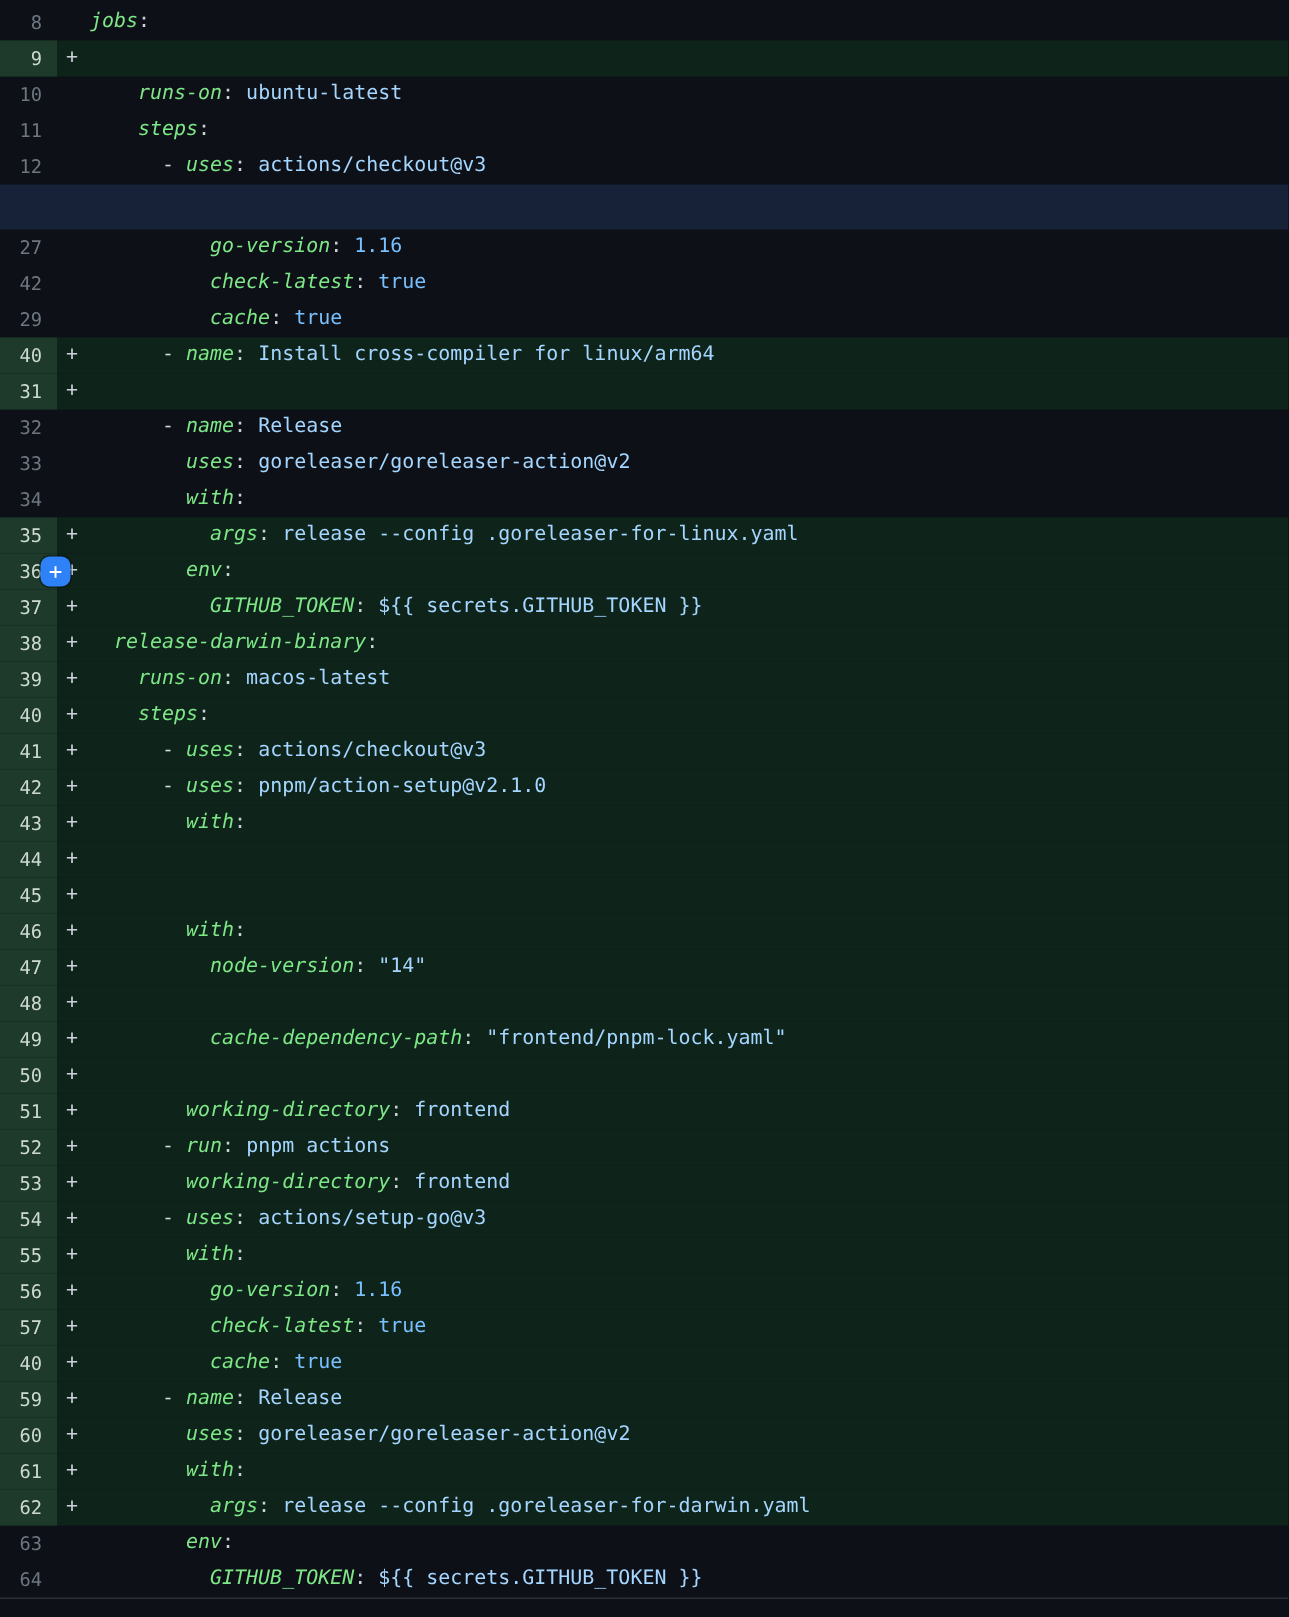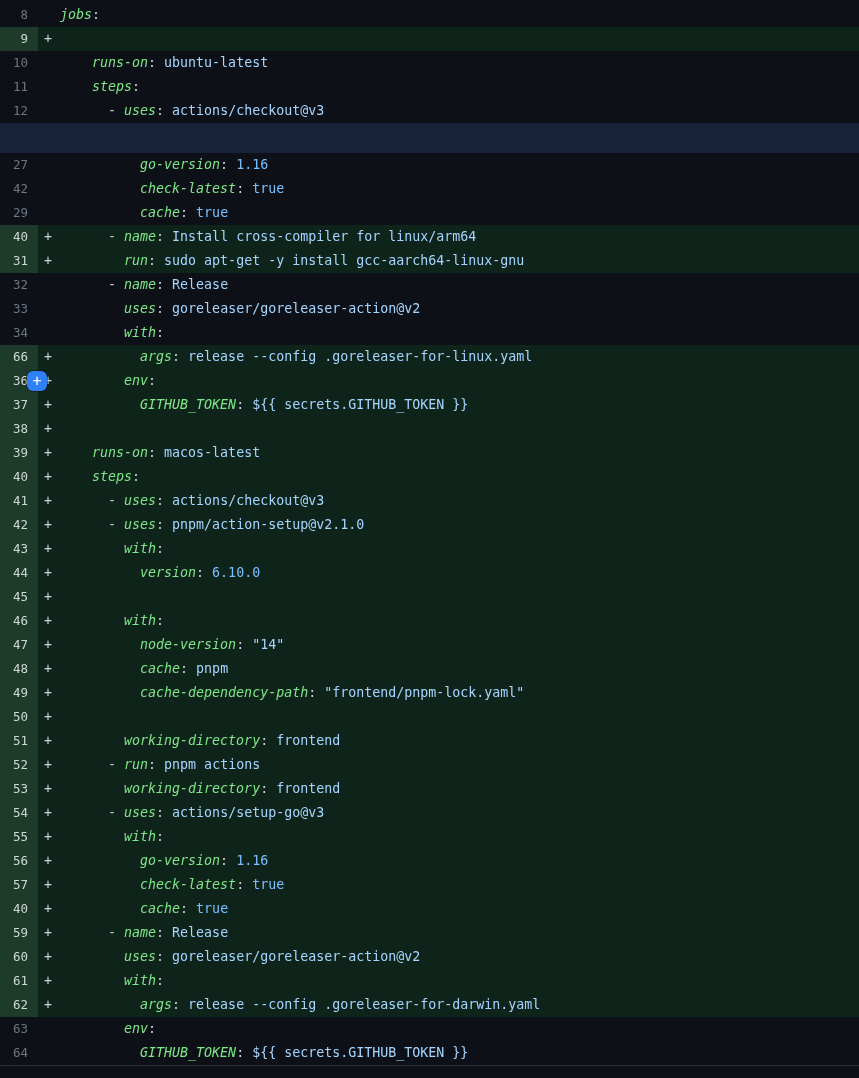--- a/index.html
+++ b/index.html
@@ -85,38 +85,38 @@
       <div class="row"><span class="num">8</span><span class="marker"></span><span class="code"><span class="seg-key">jobs</span><span class="seg-pn">:</span></span></div>
       <div class="row add"><span class="num">9</span><span class="marker">+</span></div>
       <div class="row"><span class="num">10</span><span class="marker"></span><span class="code"><span class="seg-key">    runs-on</span><span class="seg-pn">: </span><span class="seg-str">ubuntu-latest</span></span></div>
       <div class="row"><span class="num">11</span><span class="marker"></span><span class="code"><span class="seg-key">    steps</span><span class="seg-pn">:</span></span></div>
       <div class="row"><span class="num">12</span><span class="marker"></span><span class="code"><span class="seg-pn">      - </span><span class="seg-key">uses</span><span class="seg-pn">: </span><span class="seg-str">actions/checkout@v3</span></span></div>
       <div class="expander"></div>
       <div class="row"><span class="num">27</span><span class="marker"></span><span class="code"><span class="seg-key">          go-version</span><span class="seg-pn">: </span><span class="seg-num">1.16</span></span></div>
       <div class="row"><span class="num">42</span><span class="marker"></span><span class="code"><span class="seg-key">          check-latest</span><span class="seg-pn">: </span><span class="seg-num">true</span></span></div>
       <div class="row"><span class="num">29</span><span class="marker"></span><span class="code"><span class="seg-key">          cache</span><span class="seg-pn">: </span><span class="seg-num">true</span></span></div>
       <div class="row add"><span class="num">40</span><span class="marker">+</span><span class="code"><span class="seg-pn">      - </span><span class="seg-key">name</span><span class="seg-pn">: </span><span class="seg-str">Install cross-compiler for linux/arm64</span></span></div>
-      <div class="row add"><span class="num">31</span><span class="marker">+</span><span class="code"><span class="seg-key">        run</span><span class="seg-pn">: </span><span class="seg-str">sudo apt-get -y install gcc-aarch64-linux-gnu</span></span></div>
+      <div class="row add"><span class="num">31</span><span class="marker">+</span></div>
       <div class="row"><span class="num">32</span><span class="marker"></span><span class="code"><span class="seg-pn">      - </span><span class="seg-key">name</span><span class="seg-pn">: </span><span class="seg-str">Release</span></span></div>
       <div class="row"><span class="num">33</span><span class="marker"></span><span class="code"><span class="seg-key">        uses</span><span class="seg-pn">: </span><span class="seg-str">goreleaser/goreleaser-action@v2</span></span></div>
       <div class="row"><span class="num">34</span><span class="marker"></span><span class="code"><span class="seg-key">        with</span><span class="seg-pn">:</span></span></div>
-      <div class="row add"><span class="num">66</span><span class="marker">+</span><span class="code"><span class="seg-key">          args</span><span class="seg-pn">: </span><span class="seg-str">release --config .goreleaser-for-linux.yaml</span></span></div>
+      <div class="row add"><span class="num">35</span><span class="marker">+</span><span class="code"><span class="seg-key">          args</span><span class="seg-pn">: </span><span class="seg-str">release --config .goreleaser-for-linux.yaml</span></span></div>
       <div class="row add"><span class="num">36</span><span class="marker">+</span><span class="code"><span class="seg-key">        env</span><span class="seg-pn">:</span></span><button class="add-comment-btn">+</button></div>
       <div class="row add"><span class="num">37</span><span class="marker">+</span><span class="code"><span class="seg-key">          GITHUB_TOKEN</span><span class="seg-pn">: </span><span class="seg-str">${{ secrets.GITHUB_TOKEN }}</span></span></div>
-      <div class="row add"><span class="num">38</span><span class="marker">+</span></div>
+      <div class="row add"><span class="num">38</span><span class="marker">+</span><span class="code"><span class="seg-key">  release-darwin-binary</span><span class="seg-pn">:</span></span></div>
       <div class="row add"><span class="num">39</span><span class="marker">+</span><span class="code"><span class="seg-key">    runs-on</span><span class="seg-pn">: </span><span class="seg-str">macos-latest</span></span></div>
       <div class="row add"><span class="num">40</span><span class="marker">+</span><span class="code"><span class="seg-key">    steps</span><span class="seg-pn">:</span></span></div>
       <div class="row add"><span class="num">41</span><span class="marker">+</span><span class="code"><span class="seg-pn">      - </span><span class="seg-key">uses</span><span class="seg-pn">: </span><span class="seg-str">actions/checkout@v3</span></span></div>
       <div class="row add"><span class="num">42</span><span class="marker">+</span><span class="code"><span class="seg-pn">      - </span><span class="seg-key">uses</span><span class="seg-pn">: </span><span class="seg-str">pnpm/action-setup@v2.1.0</span></span></div>
       <div class="row add"><span class="num">43</span><span class="marker">+</span><span class="code"><span class="seg-key">        with</span><span class="seg-pn">:</span></span></div>
-      <div class="row add"><span class="num">44</span><span class="marker">+</span><span class="code"><span class="seg-key">          version</span><span class="seg-pn">: </span><span class="seg-num">6.10.0</span></span></div>
+      <div class="row add"><span class="num">44</span><span class="marker">+</span></div>
       <div class="row add"><span class="num">45</span><span class="marker">+</span></div>
       <div class="row add"><span class="num">46</span><span class="marker">+</span><span class="code"><span class="seg-key">        with</span><span class="seg-pn">:</span></span></div>
       <div class="row add"><span class="num">47</span><span class="marker">+</span><span class="code"><span class="seg-key">          node-version</span><span class="seg-pn">: </span><span class="seg-str">"14"</span></span></div>
-      <div class="row add"><span class="num">48</span><span class="marker">+</span><span class="code"><span class="seg-key">          cache</span><span class="seg-pn">: </span><span class="seg-str">pnpm</span></span></div>
+      <div class="row add"><span class="num">48</span><span class="marker">+</span></div>
       <div class="row add"><span class="num">49</span><span class="marker">+</span><span class="code"><span class="seg-key">          cache-dependency-path</span><span class="seg-pn">: </span><span class="seg-str">"frontend/pnpm-lock.yaml"</span></span></div>
       <div class="row add"><span class="num">50</span><span class="marker">+</span></div>
       <div class="row add"><span class="num">51</span><span class="marker">+</span><span class="code"><span class="seg-key">        working-directory</span><span class="seg-pn">: </span><span class="seg-str">frontend</span></span></div>
       <div class="row add"><span class="num">52</span><span class="marker">+</span><span class="code"><span class="seg-pn">      - </span><span class="seg-key">run</span><span class="seg-pn">: </span><span class="seg-str">pnpm actions</span></span></div>
       <div class="row add"><span class="num">53</span><span class="marker">+</span><span class="code"><span class="seg-key">        working-directory</span><span class="seg-pn">: </span><span class="seg-str">frontend</span></span></div>
       <div class="row add"><span class="num">54</span><span class="marker">+</span><span class="code"><span class="seg-pn">      - </span><span class="seg-key">uses</span><span class="seg-pn">: </span><span class="seg-str">actions/setup-go@v3</span></span></div>
       <div class="row add"><span class="num">55</span><span class="marker">+</span><span class="code"><span class="seg-key">        with</span><span class="seg-pn">:</span></span></div>
       <div class="row add"><span class="num">56</span><span class="marker">+</span><span class="code"><span class="seg-key">          go-version</span><span class="seg-pn">: </span><span class="seg-num">1.16</span></span></div>
       <div class="row add"><span class="num">57</span><span class="marker">+</span><span class="code"><span class="seg-key">          check-latest</span><span class="seg-pn">: </span><span class="seg-num">true</span></span></div>
       <div class="row add"><span class="num">40</span><span class="marker">+</span><span class="code"><span class="seg-key">          cache</span><span class="seg-pn">: </span><span class="seg-num">true</span></span></div>

